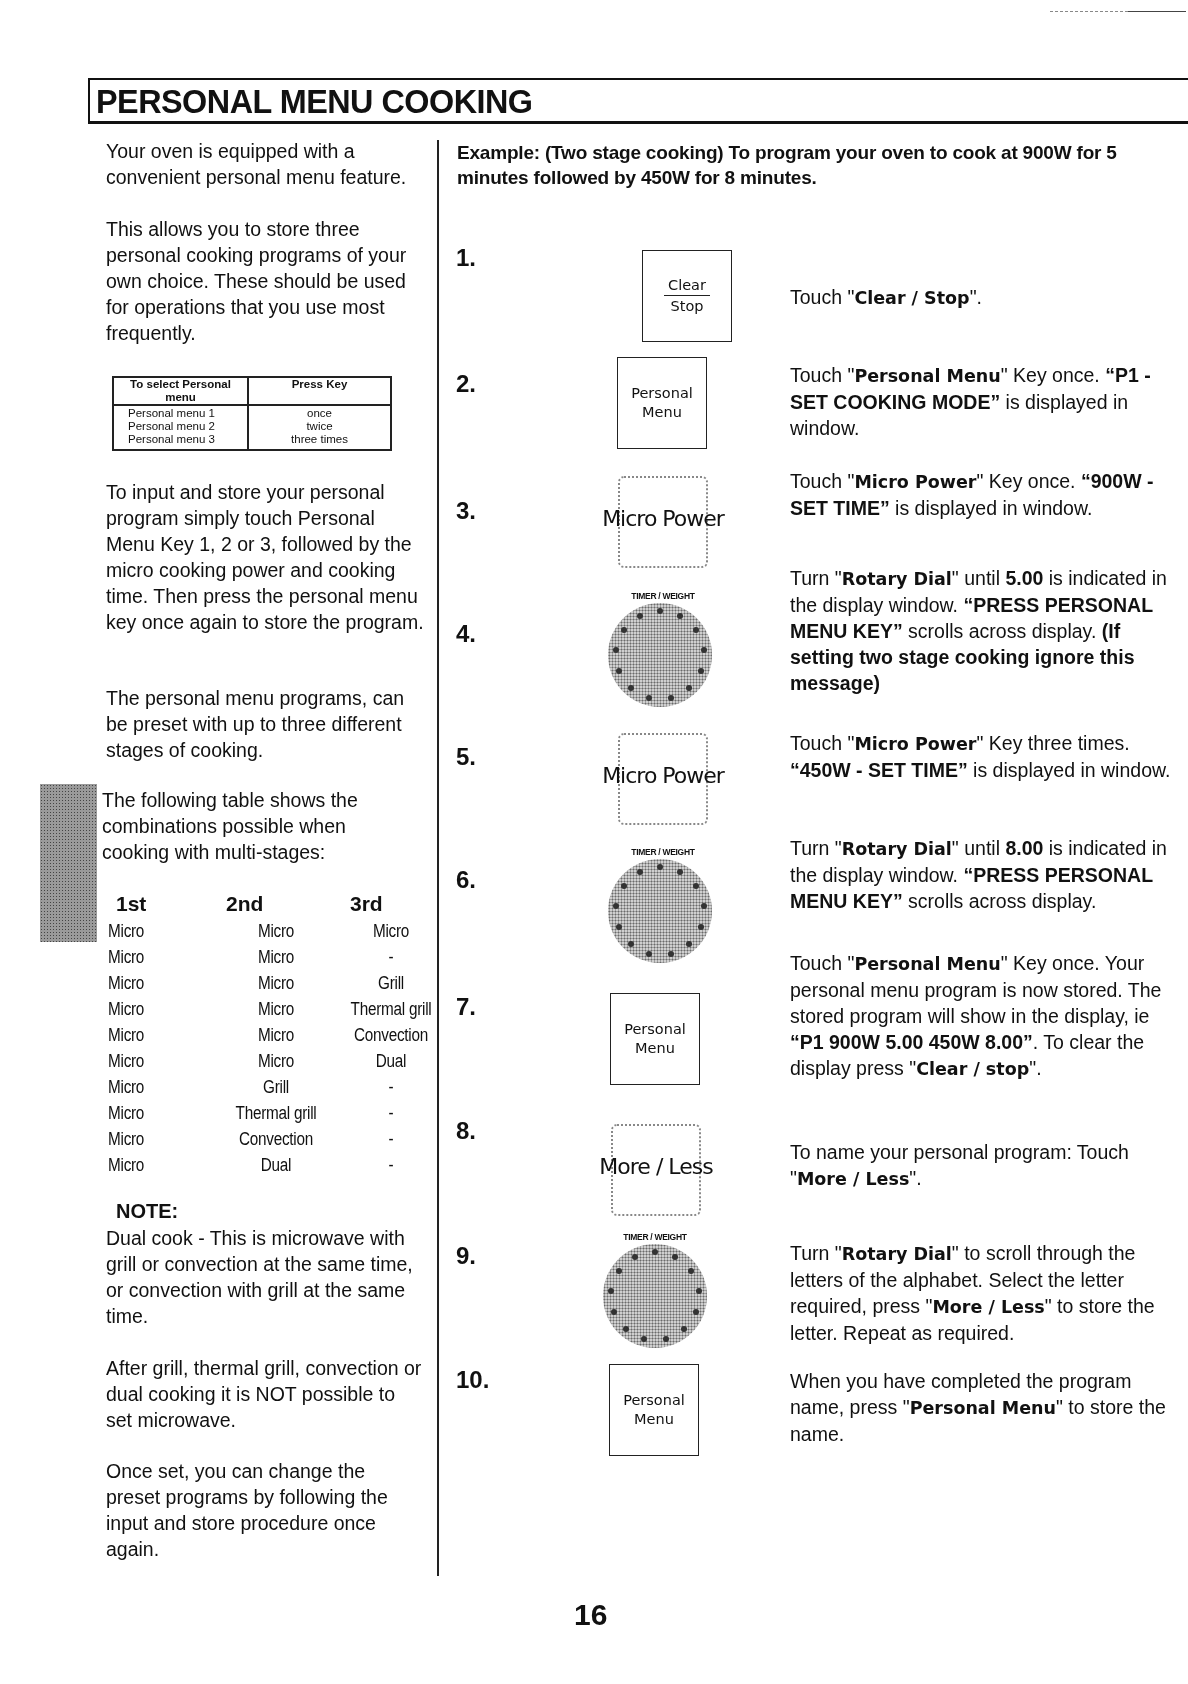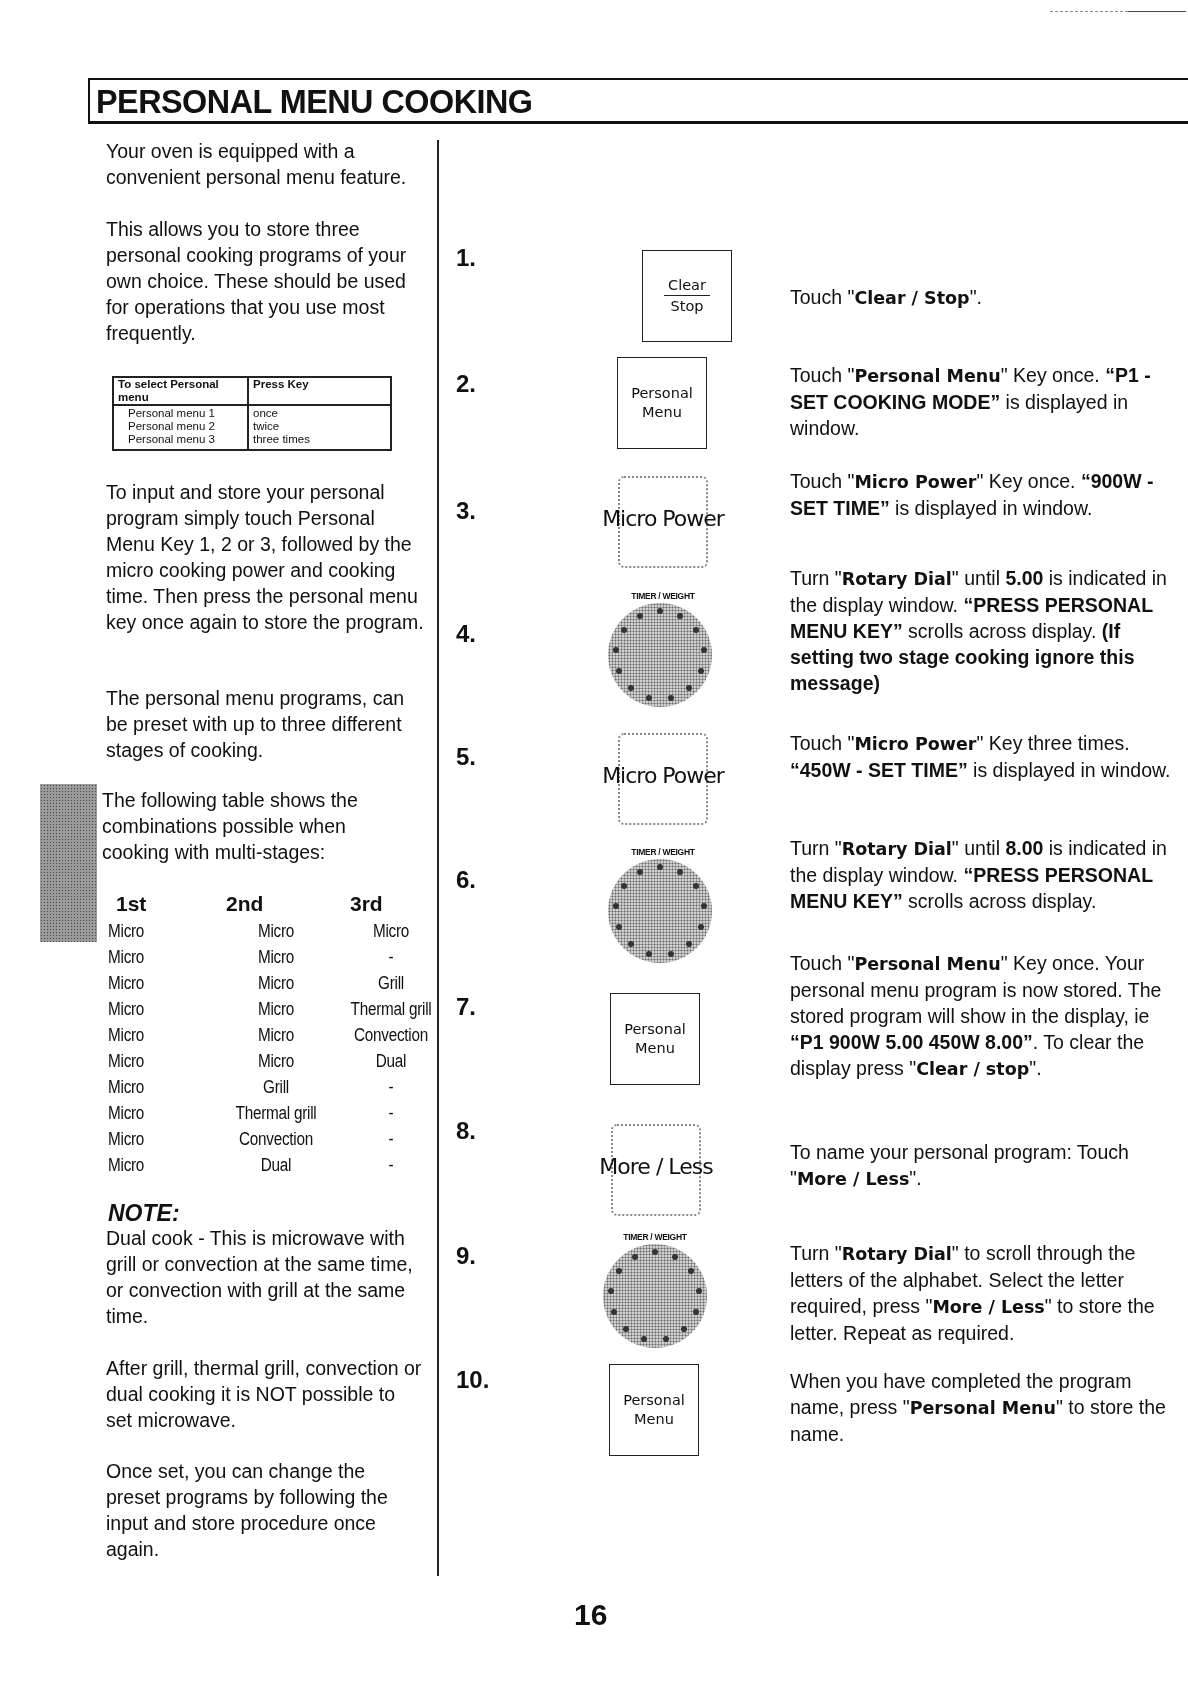--- a/index.html
+++ b/index.html
@@ -24,21 +24,21 @@
     .col-divider { left: 437px; top: 140px; width: 0; height: 1436px; border-left: 2px solid #222; }
 
     .para { font-size: 19.5px; line-height: 26px; }
     .left-col { left: 106px; width: 318px; }
 
     
     .sel-table {
       left: 112px; top: 376px; width: 280px; border: 2px solid #222; border-collapse: collapse;
       font-size: 11.5px; line-height: 13px;
     }
-    .sel-table th, .sel-table td { padding: 0 4px; text-align: left; vertical-align: top; }
+    .sel-table th, .sel-table td { padding: 0 4px; text-align: center; vertical-align: top; }
     .sel-table th { font-weight: bold; border-bottom: 2px solid #222; border-right: 2px solid #222; }
     .sel-table th:last-child { border-right: none; }
     .sel-table td.c1 { border-right: 2px solid #222; text-align: left; padding-left: 14px; }
     .sel-table tbody tr:first-child td { padding-top: 1px; }
     .sel-table tbody tr:last-child td { padding-bottom: 3px; }
 
     .shade-bar {
       left: 40px; top: 784px; width: 57px; height: 158px;
       background-color: #9a9a9a;
       background-image: radial-gradient(#444 0.9px, transparent 1px);
@@ -53,21 +53,21 @@
     .ms-table td {
       font-size: 18px; height: 26px; line-height: 26px; padding: 0;
       transform: scaleX(0.85); transform-origin: left center; letter-spacing: -0.3px;
     }
     .ms-table .c1 { width: 104px; text-align: left; }
     .ms-table .c2 { width: 106px; text-align: center; }
     .ms-table .c3 { width: 100px; text-align: center; }
     .ms-table th.c2, .ms-table th.c3 { text-align: left; }
     .ms-table td.c2, .ms-table td.c3 { transform-origin: center center; }
 
-    .note-title { left: 108px; top: 1200px; font-size: 23px; font-weight: bold; font-style: italic; }
+    .note-title { left: 116px; top: 1200px; font-size: 20px; font-weight: bold; }
 
     .header-right { left: 457px; top: 140px; width: 720px; font-size: 19px; font-weight: bold; line-height: 25px; letter-spacing: -0.2px; }
 
     .step-num { left: 456px; font-size: 24px; font-weight: bold; }
 
     .key-box {
       border: 1.5px solid #222; box-sizing: border-box; width: 90px; height: 92px;
       display: flex; flex-direction: column; align-items: center; justify-content: center;
       font-family: "DejaVu Sans", sans-serif; font-size: 14.5px; line-height: 19px; text-align: center;
       background: #fff;
@@ -202,20 +202,21 @@
       </tr>
     </tbody>
 </table>
 
 <div class="abs note-title">NOTE:</div>
 <div class="abs para left-col" style="top:1225px;">Dual cook - This is microwave with grill or convection at the same time, or convection  with grill at the same time.</div>
 <div class="abs para left-col" style="top:1355px;">After grill, thermal grill, convection or dual cooking it is NOT possible to set microwave.</div>
 <div class="abs para left-col" style="top:1458px;">Once set, you can change the preset programs by following the input and store procedure once again.</div>
 
 <div class="abs header-right">
+  <div>Example: (Two stage cooking) To program your oven to cook at 900W for 5 minutes followed by 450W for 8 minutes.</div>
 </div>
 
 <div class="abs step-num" style="top:244px;">1.</div>
 <div class="abs step-num" style="top:370px;">2.</div>
 <div class="abs step-num" style="top:497px;">3.</div>
 <div class="abs step-num" style="top:620px;">4.</div>
 <div class="abs step-num" style="top:743px;">5.</div>
 <div class="abs step-num" style="top:866px;">6.</div>
 <div class="abs step-num" style="top:993px;">7.</div>
 <div class="abs step-num" style="top:1117px;">8.</div>

